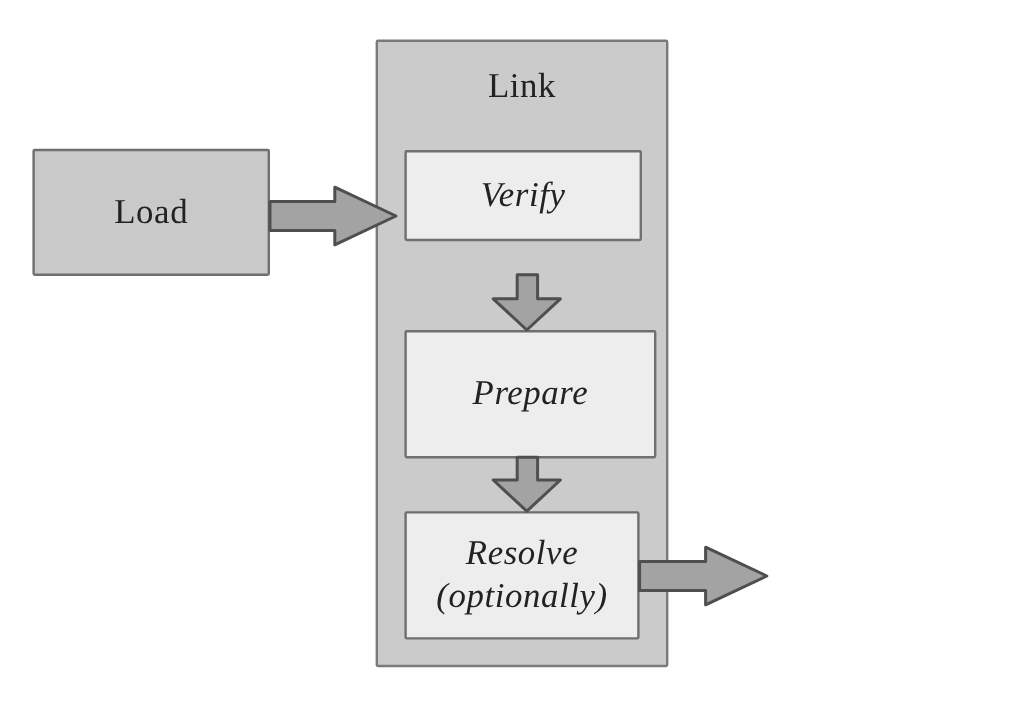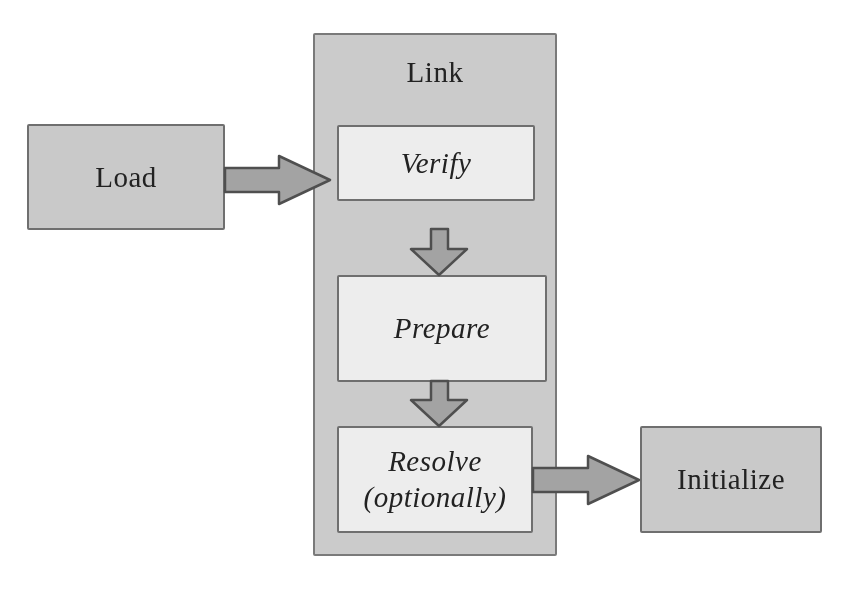--- a/index.html
+++ b/index.html
@@ -101,23 +101,20 @@
     <div class="box inner-box italic" id="prepare-box">
       <span class="node-label">Prepare</span>
     </div>
 
     <div class="box inner-box italic two-line" id="resolve-box">
       <span class="node-label">Resolve</span>
       <span class="node-label">(optionally)</span>
     </div>
   </div>
 
-  <div class="box outer-box" id="initialize-box">
-    <span class="node-label">Initialize</span>
-  </div>
 
   <svg class="arrows-layer" viewBox="0 0 848 590" xmlns="http://www.w3.org/2000/svg">
     <polygon class="block-arrow" points="225,168 279,168 279,156 330,180 279,204 279,192 225,192"></polygon>
     <polygon class="block-arrow" points="431,229 448,229 448,249 467,249 439,275 411,249 431,249"></polygon>
     <polygon class="block-arrow" points="431,381 448,381 448,400 467,400 439,426 411,400 431,400"></polygon>
     <polygon class="block-arrow" points="533,468 588,468 588,456 639,480 588,504 588,492 533,492"></polygon>
   </svg>
 
 </div>
 

